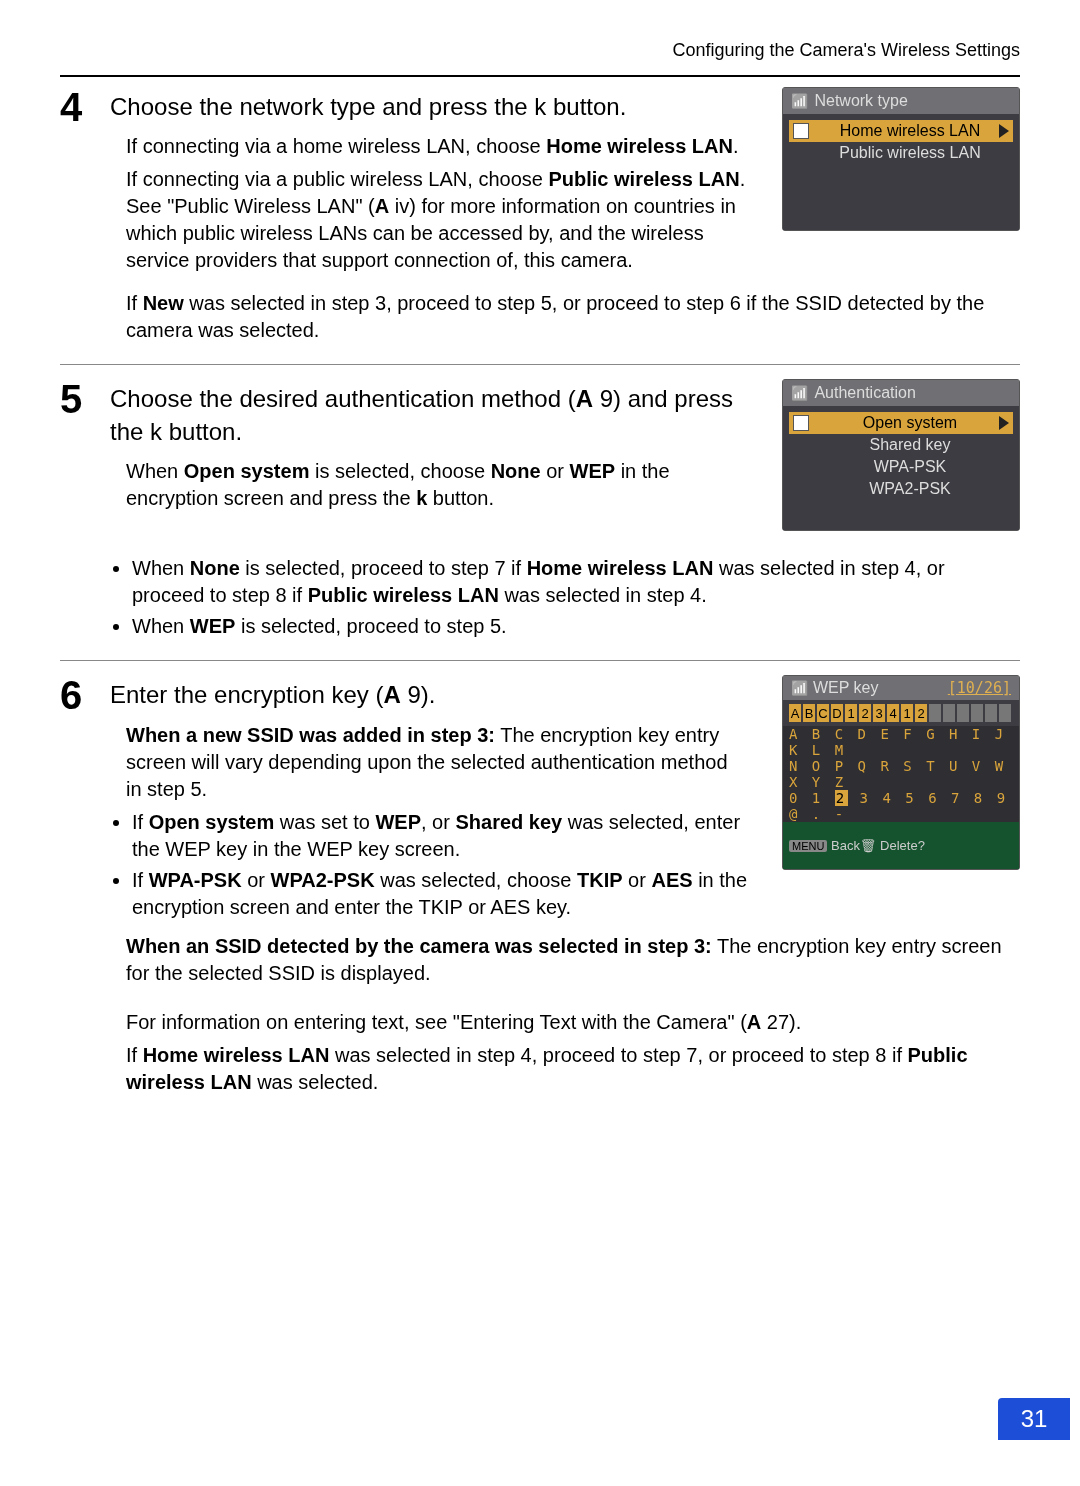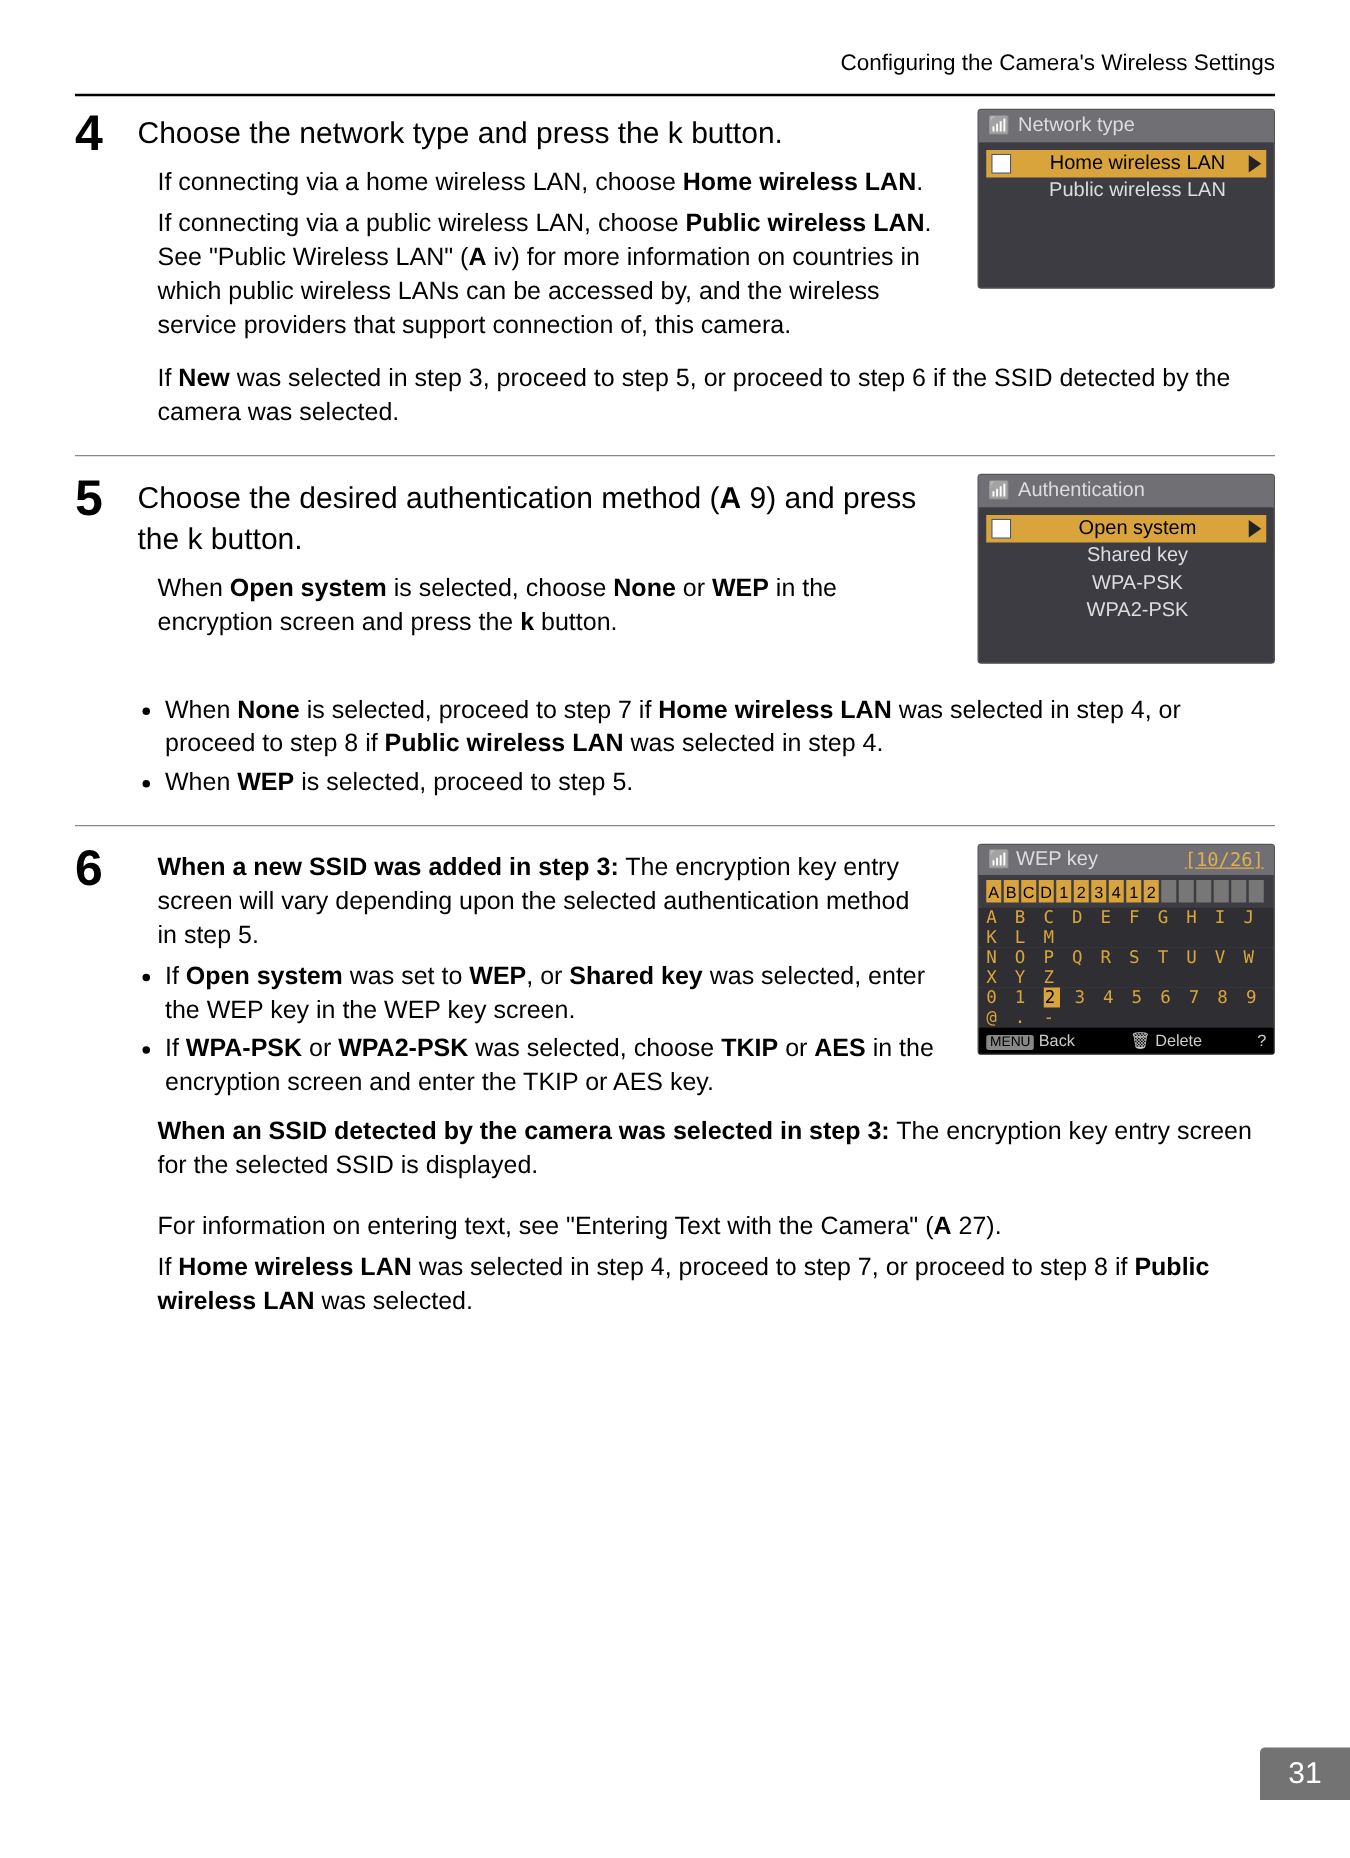--- a/index.html
+++ b/index.html
@@ -119,38 +119,38 @@
     width: 12px; height: 18px; background:#777; color:#000;
     font-size:13px; display:flex; align-items:center; justify-content:center;
   }
   .cell.filled { background:#d9a43b; }
   .kbd-row {
     font-family: monospace; font-size: 14px; letter-spacing: 3px;
     padding: 0 6px; color:#d9a43b; background:#2e2e33;
   }
   .kbd-row .hot { background:#d9a43b; color:#000; padding:0 1px; }
   .lcd-footer {
-    display:flex; justify-content:space-between; font-size:13px;
-    padding: 3px 6px; background:#000000; color:#ccc;
+    display:flex; justify-content:flex-start; font-size:13px;
+    padding: 16px 6px; background:#14532d; color:#ccc;
   }
   .lcd-footer .tag { background:#888; color:#000; padding:0 3px; border-radius:2px; font-size:11px;}
   .lcd-header2 {
     display:flex; justify-content:space-between; align-items:center;
     background:#6f6f74; padding: 3px 8px;
   }
   .counter { color:#e0b050; font-family: monospace; font-size: 15px; text-decoration: underline;}
   .under-lcd-text { margin-top: 10px; }
   
   .page-number-tab {
     position: absolute;
-    right: 0;
+    right: 10px;
     bottom: 46px;
     width: 72px;
     height: 42px;
-    background: #737373;
+    background: #1d4ed8;
     color: #fff;
     font-size: 24px;
     display: flex;
     align-items: center;
     justify-content: center;
     border-top-left-radius: 4px;
   }
   .cross-ref { font-family: Arial, sans-serif; }
 </style>
 </head>
@@ -233,20 +233,23 @@
       </div>
     </div>
   </div>
   <hr class="hr-thin">
 
   <div class="step">
     <div class="step-num">6</div>
     <div class="step-body">
       <div class="step-row">
         <div class="step-text">
+          <div class="step-title">
+            <span>Enter the encryption key (</span><span class="cross-ref"><b>A</b><span> 9</span></span><span>).</span>
+          </div>
           <p class="body-text">
             <b>When a new SSID was added in step 3:</b><span> The encryption key entry screen will vary depending upon the selected authentication method in step 5.</span>
           </p>
           <ul class="bul">
             <li>
               <span>If </span><b>Open system</b><span> was set to </span><b>WEP</b><span>, or </span><b>Shared key</b><span> was selected, enter the WEP key in the WEP key screen.</span>
             </li>
             <li>
               <span>If </span><b>WPA-PSK</b><span> or </span><b>WPA2-PSK</b><span> was selected, choose </span><b>TKIP</b><span> or </span><b>AES</b><span> in the encryption screen and enter the TKIP or AES key.</span>
             </li>

